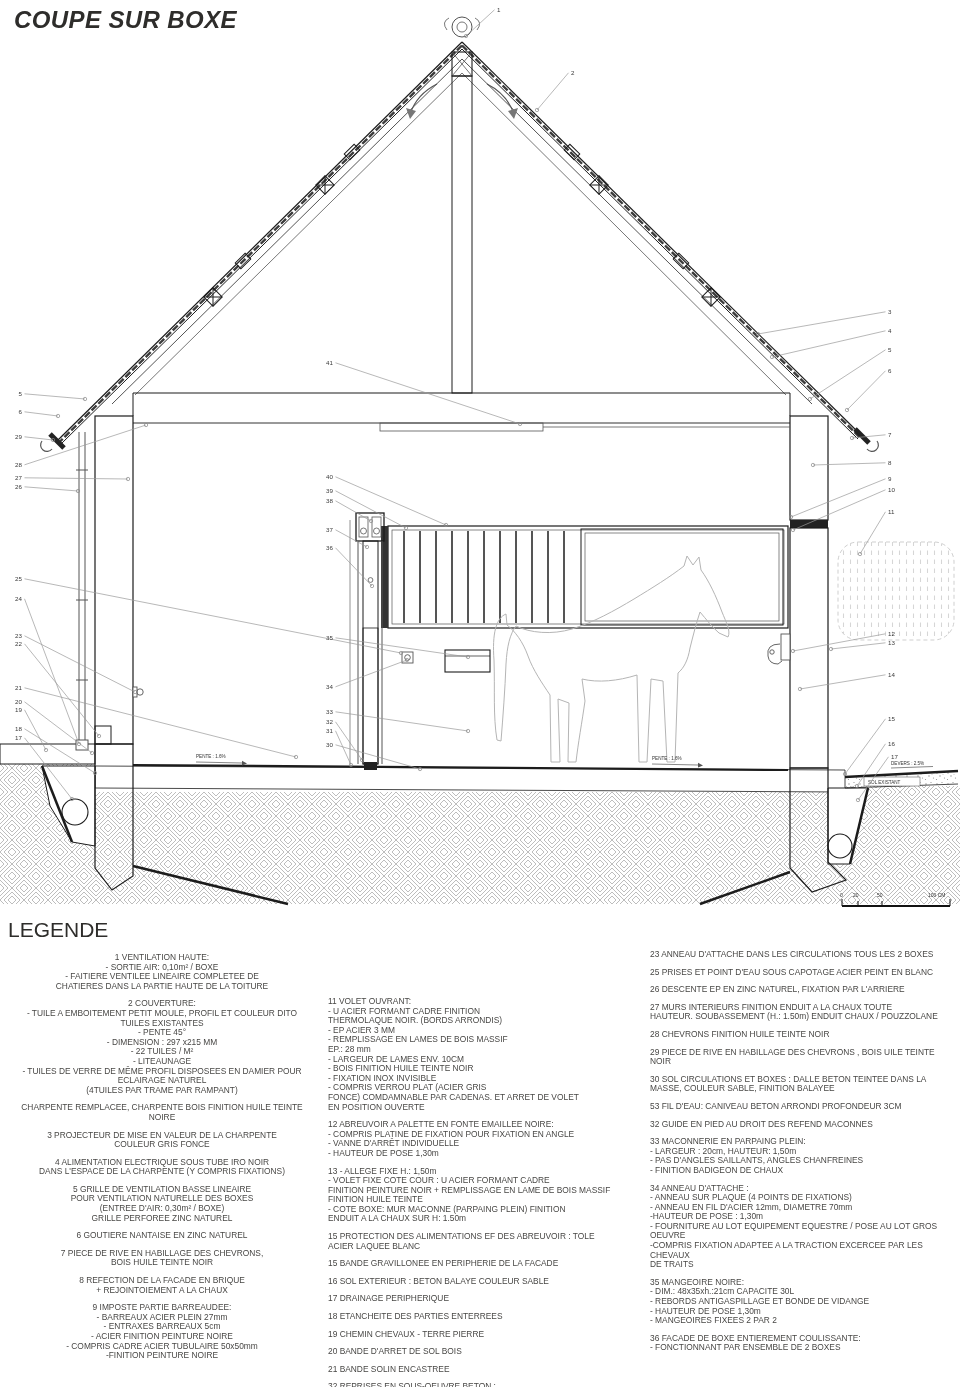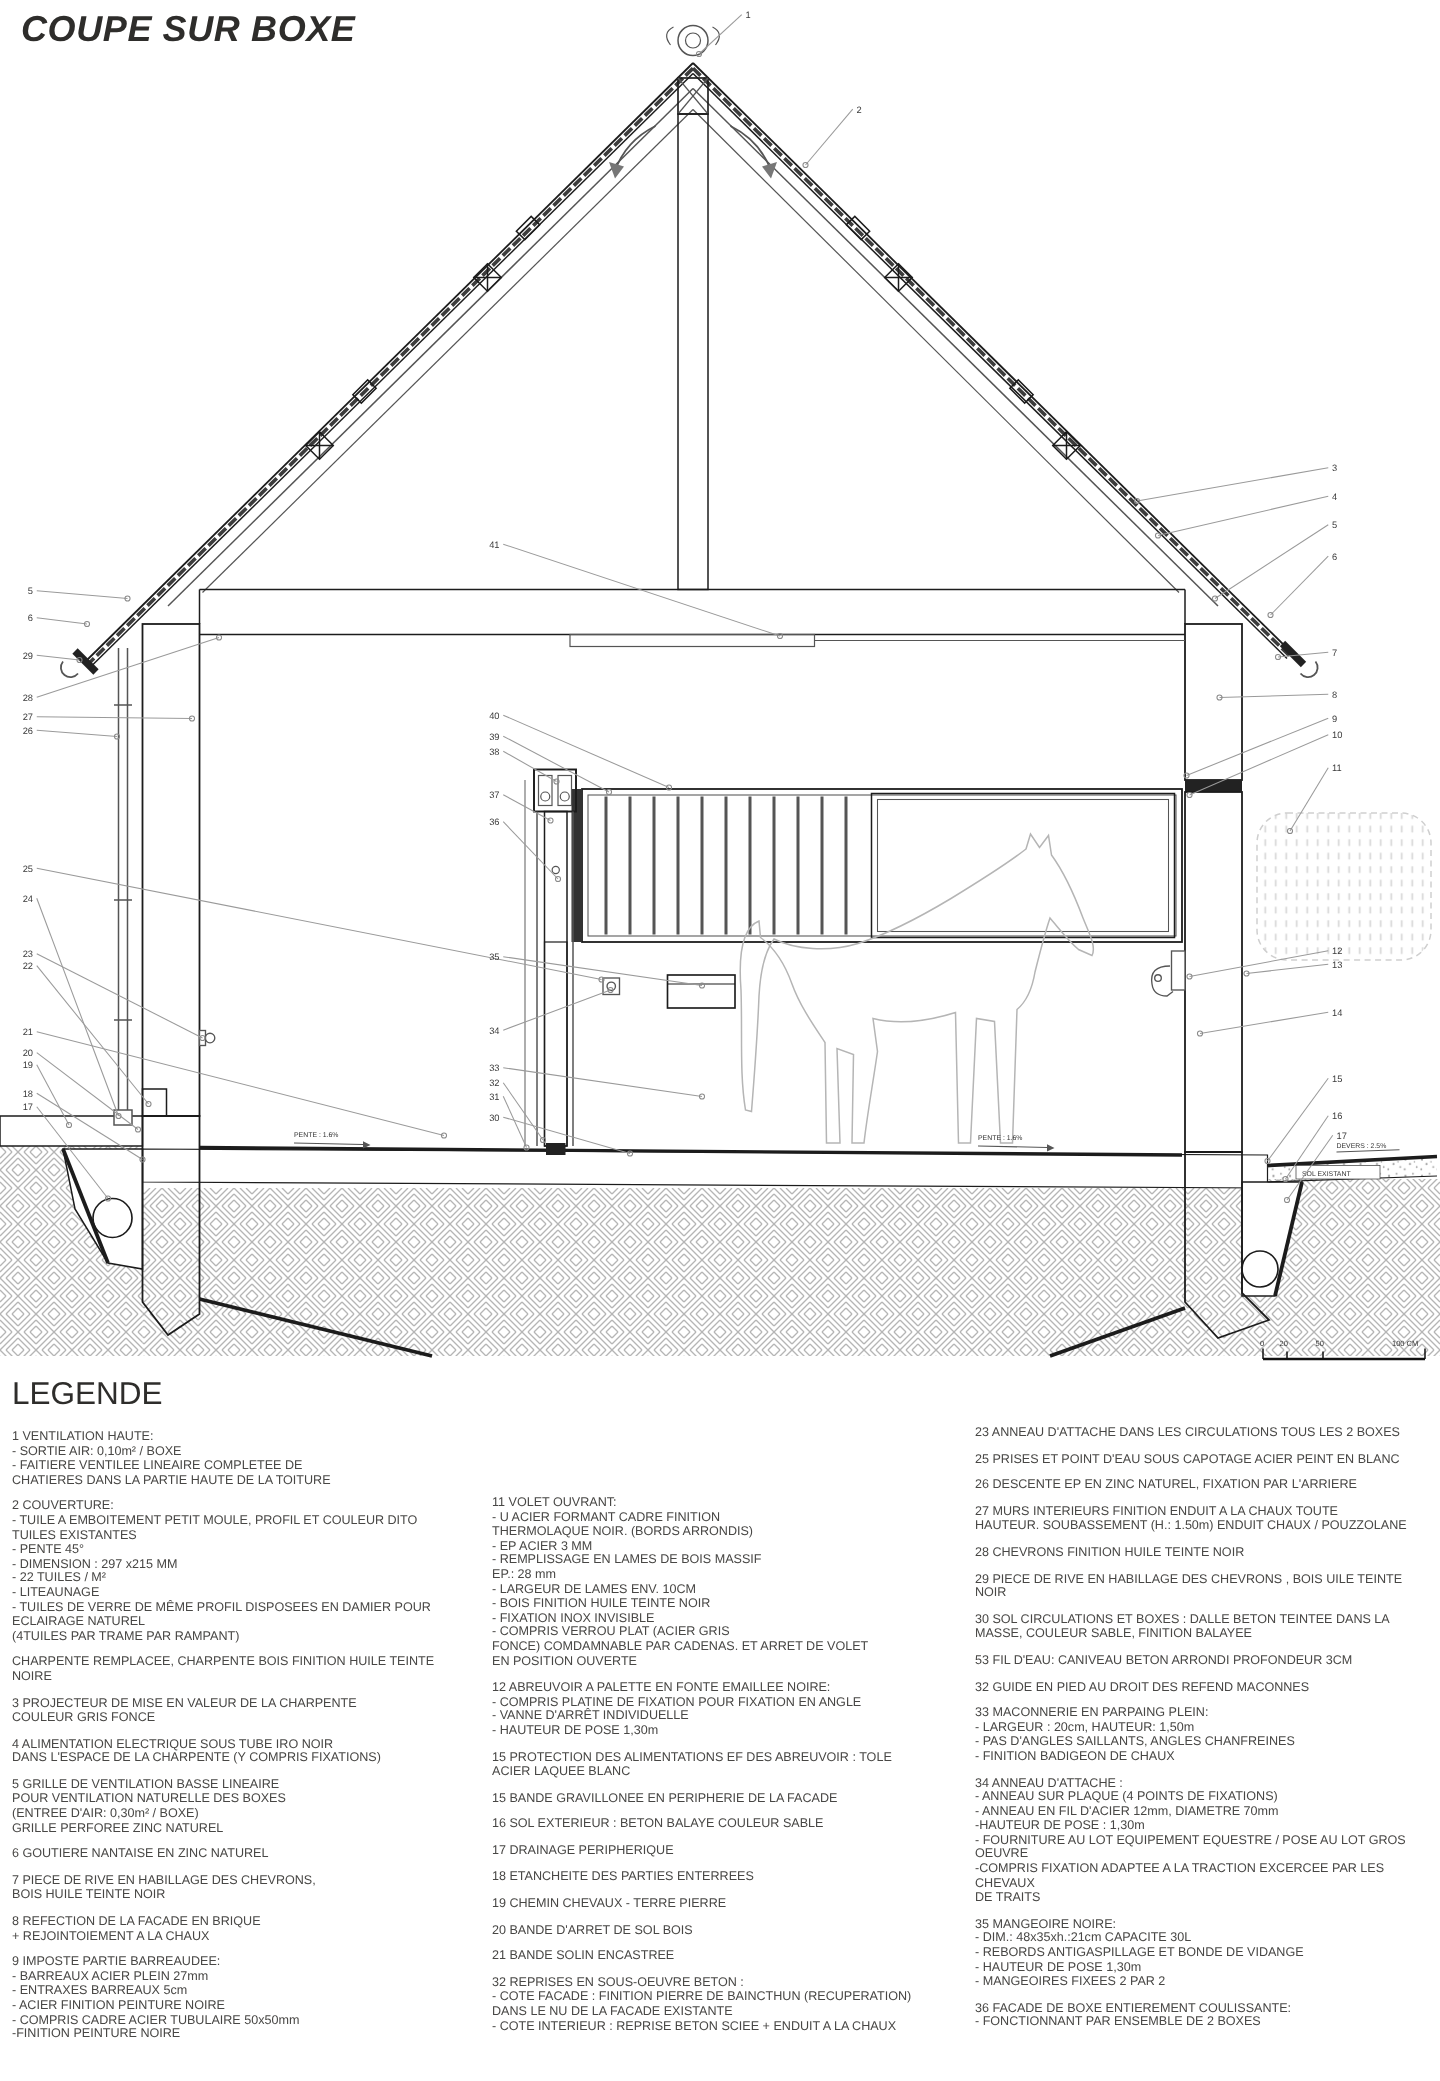--- a/index.html
+++ b/index.html
@@ -3,21 +3,21 @@
 <meta charset="utf-8">
 <style>
   html,body{margin:0;padding:0;}
   body{position:relative;width:960px;height:1387px;background:#ffffff;overflow:hidden;
        font-family:"Liberation Sans",sans-serif;color:#3c3b39;}
   .title{position:absolute;left:14px;top:6px;font-size:24px;font-weight:bold;
          letter-spacing:.4px;color:#2e2d2b;font-style:italic;}
   #drawing{position:absolute;left:0;top:0;}
   .lhead{position:absolute;left:8px;top:918px;font-size:21px;font-weight:normal;color:#2e2d2b;}
   .lcol{position:absolute;font-size:8.4px;line-height:9.6px;color:#484745;}
-  #lcol0{left:8px;top:953px;width:308px;}
+  #lcol0{left:8px;top:953px;width:308px;text-align:center;}
   #lcol1{left:328px;top:953px;width:318px;margin-top:44px;}
   #lcol2{left:650px;top:950px;width:308px;}
   .litem{margin:0 0 8px 0;white-space:pre-line;}
   
   .cnum{font:6.2px "Liberation Sans",sans-serif;fill:#3a3a3a;}
   .lead{stroke:#9a9a9a;stroke-width:.7;fill:none;}
   .leadc{stroke:#8a8a8a;stroke-width:.7;fill:none;}
   .ann{font:4.6px "Liberation Sans",sans-serif;fill:#333;}
   .scl{font:5px "Liberation Sans",sans-serif;fill:#333;}
   .ln{stroke:#1c1c1c;fill:none;}
@@ -500,20 +500,26 @@
 - LARGEUR DE LAMES ENV. 10CM
 - BOIS FINITION HUILE TEINTE NOIR
 - FIXATION INOX INVISIBLE
 - COMPRIS VERROU PLAT (ACIER GRIS
 FONCE) COMDAMNABLE PAR CADENAS. ET ARRET DE VOLET
 EN POSITION OUVERTE</p>
     <p class="litem">12  ABREUVOIR A PALETTE EN FONTE EMAILLEE NOIRE:
 - COMPRIS PLATINE DE FIXATION POUR FIXATION EN ANGLE
 - VANNE D'ARRÊT INDIVIDUELLE
 - HAUTEUR DE POSE 1,30m</p>
+    <p class="litem">13  - ALLEGE FIXE   H.: 1,50m
+- VOLET FIXE COTE COUR : U ACIER FORMANT CADRE
+FINITION PEINTURE NOIR + REMPLISSAGE EN LAME DE BOIS MASSIF
+FINITION HUILE TEINTE
+- COTE BOXE: MUR MACONNE (PARPAING PLEIN) FINITION
+ENDUIT A LA CHAUX SUR H: 1.50m</p>
     <p class="litem">15  PROTECTION  DES  ALIMENTATIONS  EF  DES  ABREUVOIR  :  TOLE
 ACIER LAQUEE BLANC</p>
     <p class="litem">15  BANDE GRAVILLONEE EN  PERIPHERIE DE LA FACADE</p>
     <p class="litem">16 SOL EXTERIEUR : BETON BALAYE COULEUR SABLE</p>
     <p class="litem">17 DRAINAGE PERIPHERIQUE</p>
     <p class="litem">18 ETANCHEITE DES PARTIES ENTERREES</p>
     <p class="litem">19 CHEMIN CHEVAUX - TERRE PIERRE</p>
     <p class="litem">20 BANDE D'ARRET DE SOL BOIS</p>
     <p class="litem">21  BANDE SOLIN ENCASTREE</p>
     <p class="litem">32  REPRISES EN SOUS-OEUVRE BETON :

